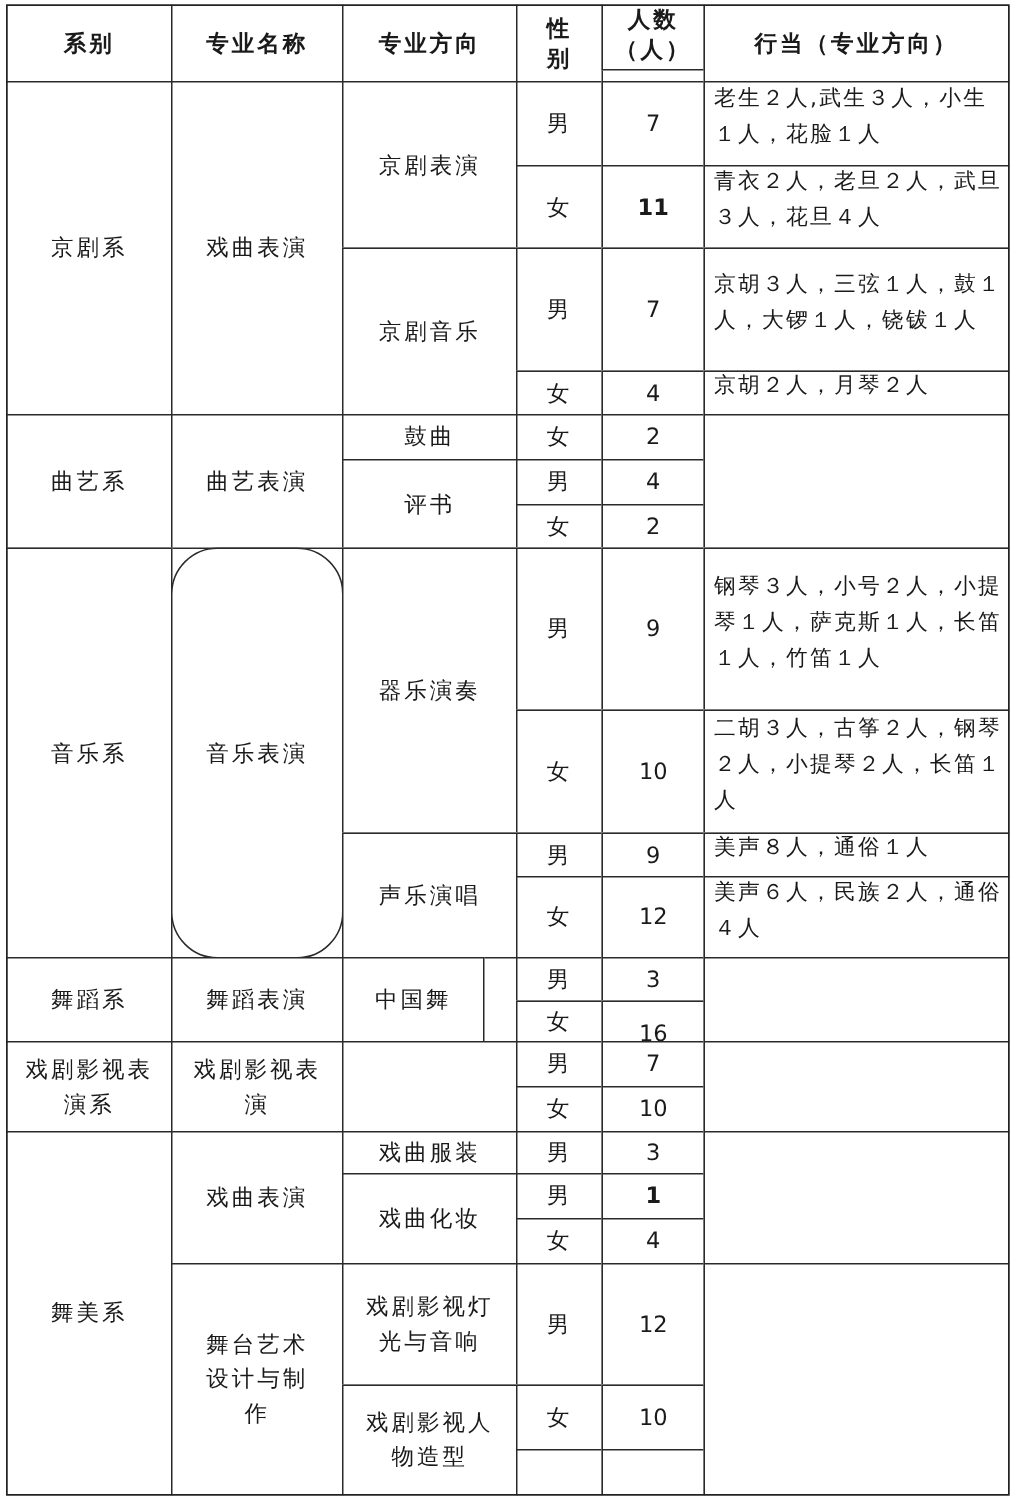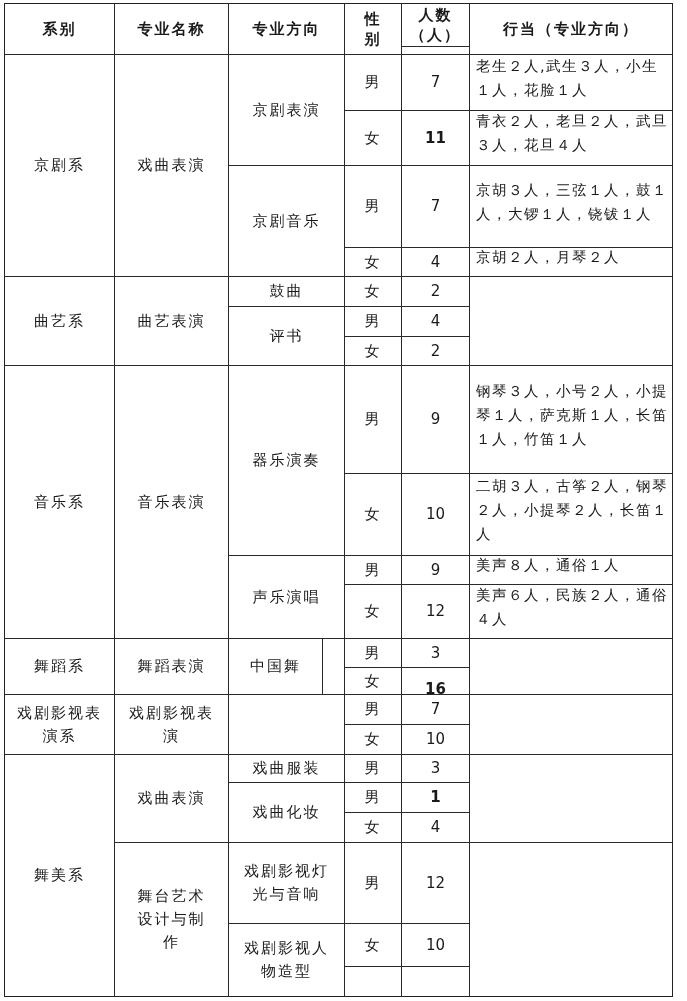--- a/index.html
+++ b/index.html
@@ -23,21 +23,21 @@
     </div>
   <div class="c hd" style="left:114px;top:3px;width:115px;height:52px;">
       <span>专业名称</span>
     </div>
   <div class="c hd" style="left:228px;top:3px;width:117px;height:52px;">
       <span>专业方向</span>
     </div>
   <div class="c hd" style="left:344px;top:3px;width:58px;height:52px;padding:0 14px;">
       <span>性别</span>
     </div>
-  <div class="c hd" style="left:401px;top:3px;width:69px;height:44px;padding:0 8px;">
+  <div class="c hd" style="left:401px;top:3px;width:69px;height:44px;padding:0 8px;font-family:Liberation Mono, monospace;">
       <span>人数（人）</span>
     </div>
   <div class="c hd" style="left:469px;top:3px;width:204px;height:52px;">
       <span>行当（专业方向）</span>
     </div>
 
   <div class="c" style="left:4px;top:54px;width:111px;height:223px;">
       <span>京剧系</span>
     </div>
   <div class="c" style="left:114px;top:54px;width:115px;height:223px;">
@@ -114,21 +114,21 @@
       <span>女</span>
     </div>
   <div class="c n" style="left:401px;top:336px;width:69px;height:30px;">
       <span>2</span>
     </div>
   <div class="c" style="left:469px;top:276px;width:204px;height:90px;"></div>
 
   <div class="c" style="left:4px;top:365px;width:111px;height:274px;">
       <span>音乐系</span>
     </div>
-  <div class="c" style="left:114px;top:365px;width:115px;height:274px;">
+  <div class="c" style="left:114px;top:365px;width:115px;height:274px;border-radius:31px;">
       <span>音乐表演</span>
     </div>
   <div class="c" style="left:228px;top:365px;width:117px;height:191px;">
       <span>器乐演奏</span>
     </div>
   <div class="c" style="left:344px;top:365px;width:58px;height:109px;">
       <span>男</span>
     </div>
   <div class="c n" style="left:401px;top:365px;width:69px;height:109px;">
       <span>9</span>
@@ -178,21 +178,21 @@
     </div>
   <div class="c" style="left:344px;top:638px;width:58px;height:30px;">
       <span>男</span>
     </div>
   <div class="c n" style="left:401px;top:638px;width:69px;height:30px;">
       <span>3</span>
     </div>
   <div class="c" style="left:344px;top:667px;width:58px;height:28px;">
       <span>女</span>
     </div>
-  <div class="c n" style="left:401px;top:667px;width:69px;height:44px;font-weight:bold;">
+  <div class="c n" style="left:401px;top:667px;width:69px;height:44px;">
       <span>16</span>
     </div>
   <div class="c" style="left:469px;top:638px;width:204px;height:57px;"></div>
 
   <div class="c" style="left:4px;top:694px;width:111px;height:61px;padding:0 8px;">
       <span>戏剧影视表演系</span>
     </div>
   <div class="c" style="left:114px;top:694px;width:115px;height:61px;padding:0 12px;">
       <span>戏剧影视表演</span>
     </div>

